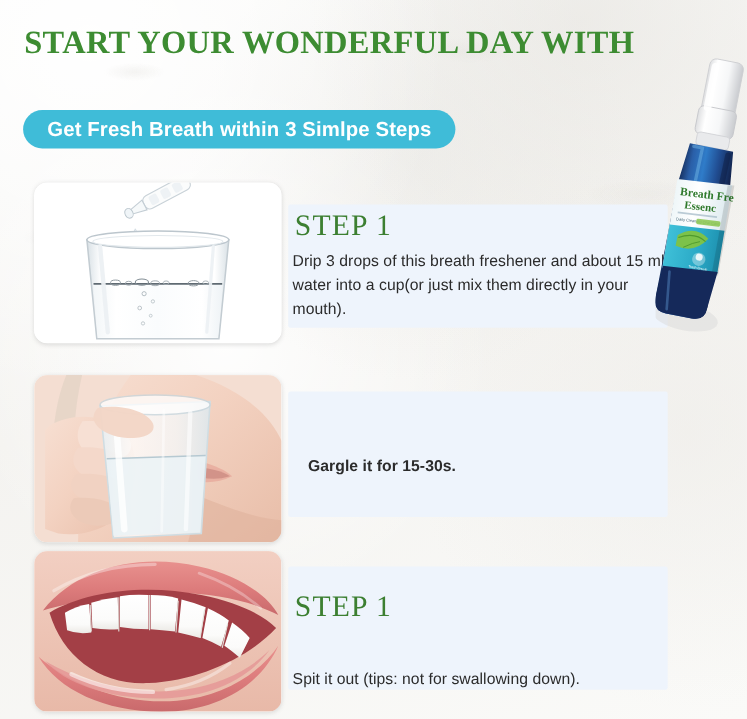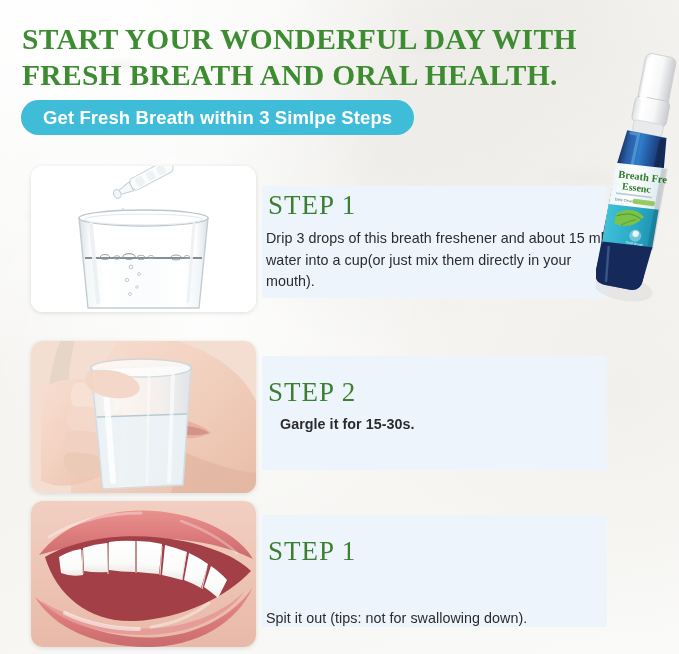--- a/index.html
+++ b/index.html
@@ -137,21 +137,20 @@
   }
   #bottle-wrap svg { display: block; width: 100%; height: 100%; }
 </style>
 </head>
 <body>
 
 <div id="poster">
 
   <div class="headline">
     <span class="headline-line">START YOUR WONDERFUL DAY WITH</span>
-    <span class="headline-line">FRESH BREATH AND ORAL HEALTH.</span>
   </div>
 
   <div class="badge">Get Fresh Breath within 3 Simlpe Steps</div>
 
   <div class="text-panel" id="panel-1"></div>
 
   <div class="photo-card" id="photo-1">
     <svg viewBox="0 0 225 146" preserveAspectRatio="none">
       <defs>
         <linearGradient id="g1water" x1="0" y1="0" x2="1" y2="0">
@@ -255,21 +254,20 @@
       <line x1="66" y1="76" x2="156" y2="73" stroke="#b6c9d2" stroke-width="1.4"></line>
 
       <path d="M74 36 L82 140" stroke="#ffffff" stroke-width="6" stroke-linecap="round" opacity=".8"></path>
       <path d="M142 34 L138 140" stroke="#ffffff" stroke-width="4" stroke-linecap="round" opacity=".6"></path>
       <path d="M118 32 L116 142" stroke="#ffffff" stroke-width="2.5" stroke-linecap="round" opacity=".45"></path>
 
       <path d="M58 30 C78 26 102 32 108 44 C112 54 96 60 76 56 C58 52 48 40 58 30 Z" fill="#f3d5c6" opacity=".96"></path>
     </svg>
   </div>
 
-  <div class="step-title" id="title-2">STEP 2</div>
   <div class="step-body" id="body-2">Gargle it for 15-30s.</div>
 
   <div class="text-panel" id="panel-3"></div>
 
   <div class="photo-card" id="photo-3">
     <svg viewBox="0 0 225 146" preserveAspectRatio="none">
       <defs>
         <linearGradient id="g3skin" x1="0" y1="0" x2="0" y2="1">
           <stop offset="0%" stop-color="#f2cfc2"></stop>
           <stop offset="100%" stop-color="#e8b9a8"></stop>

